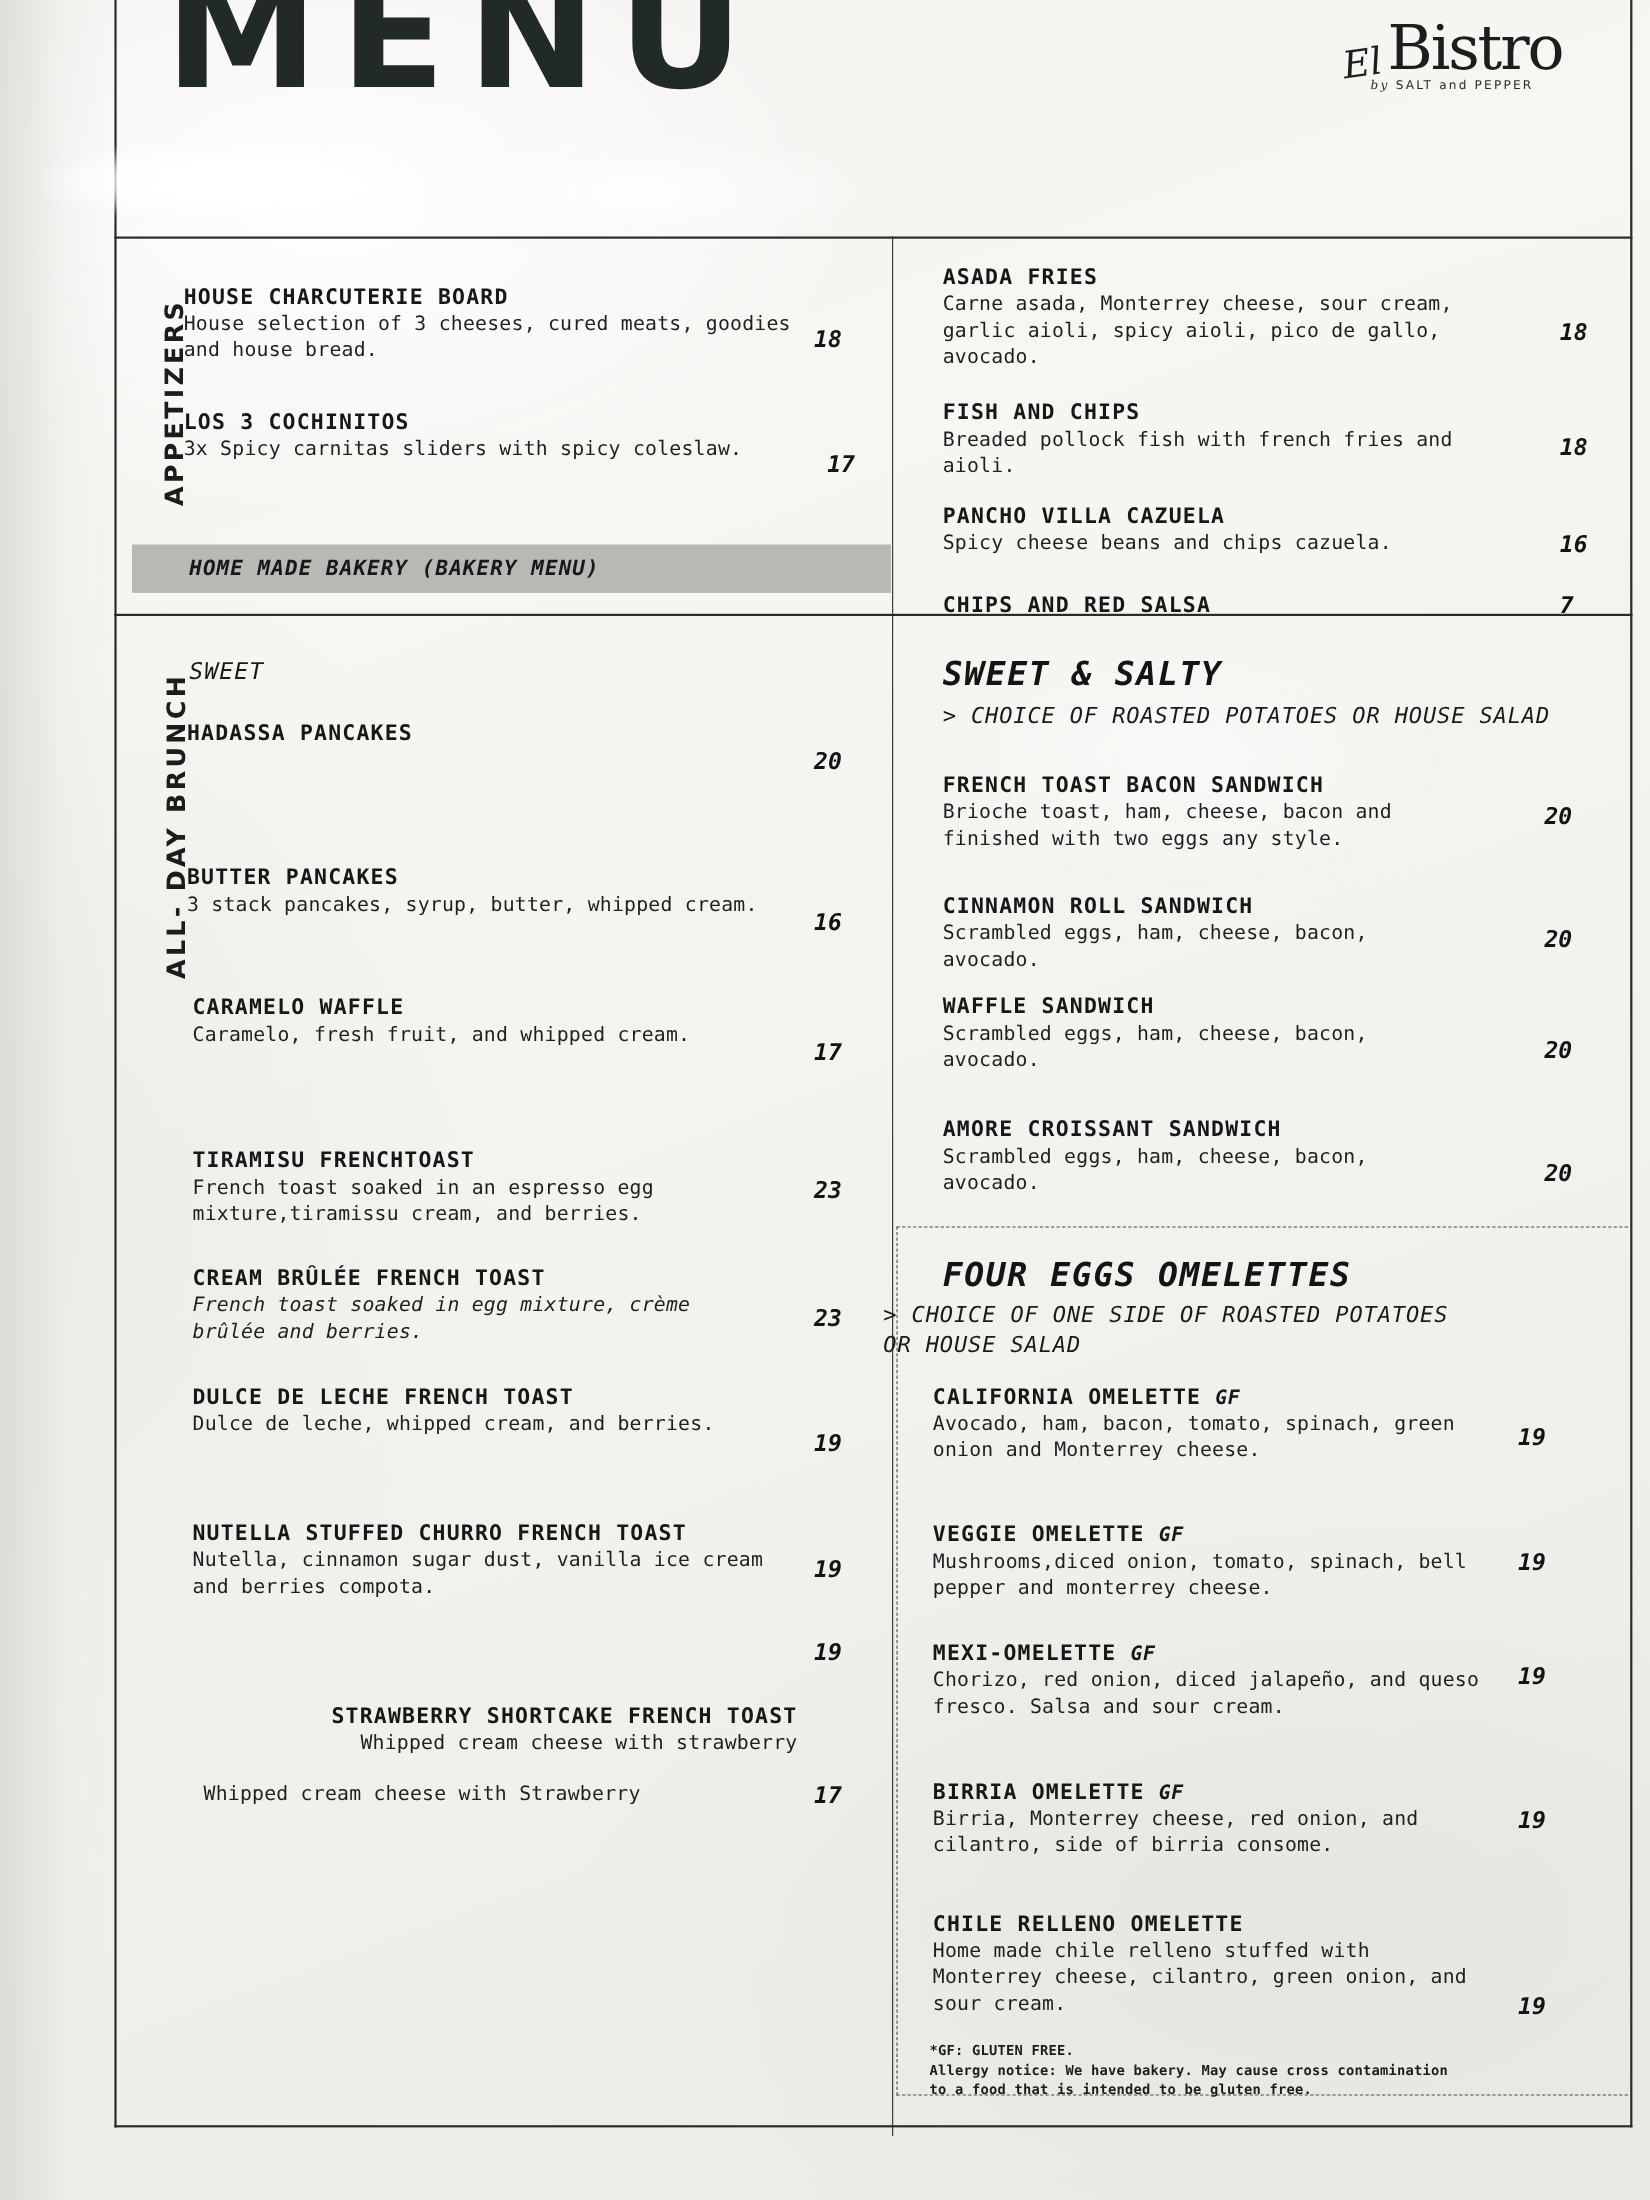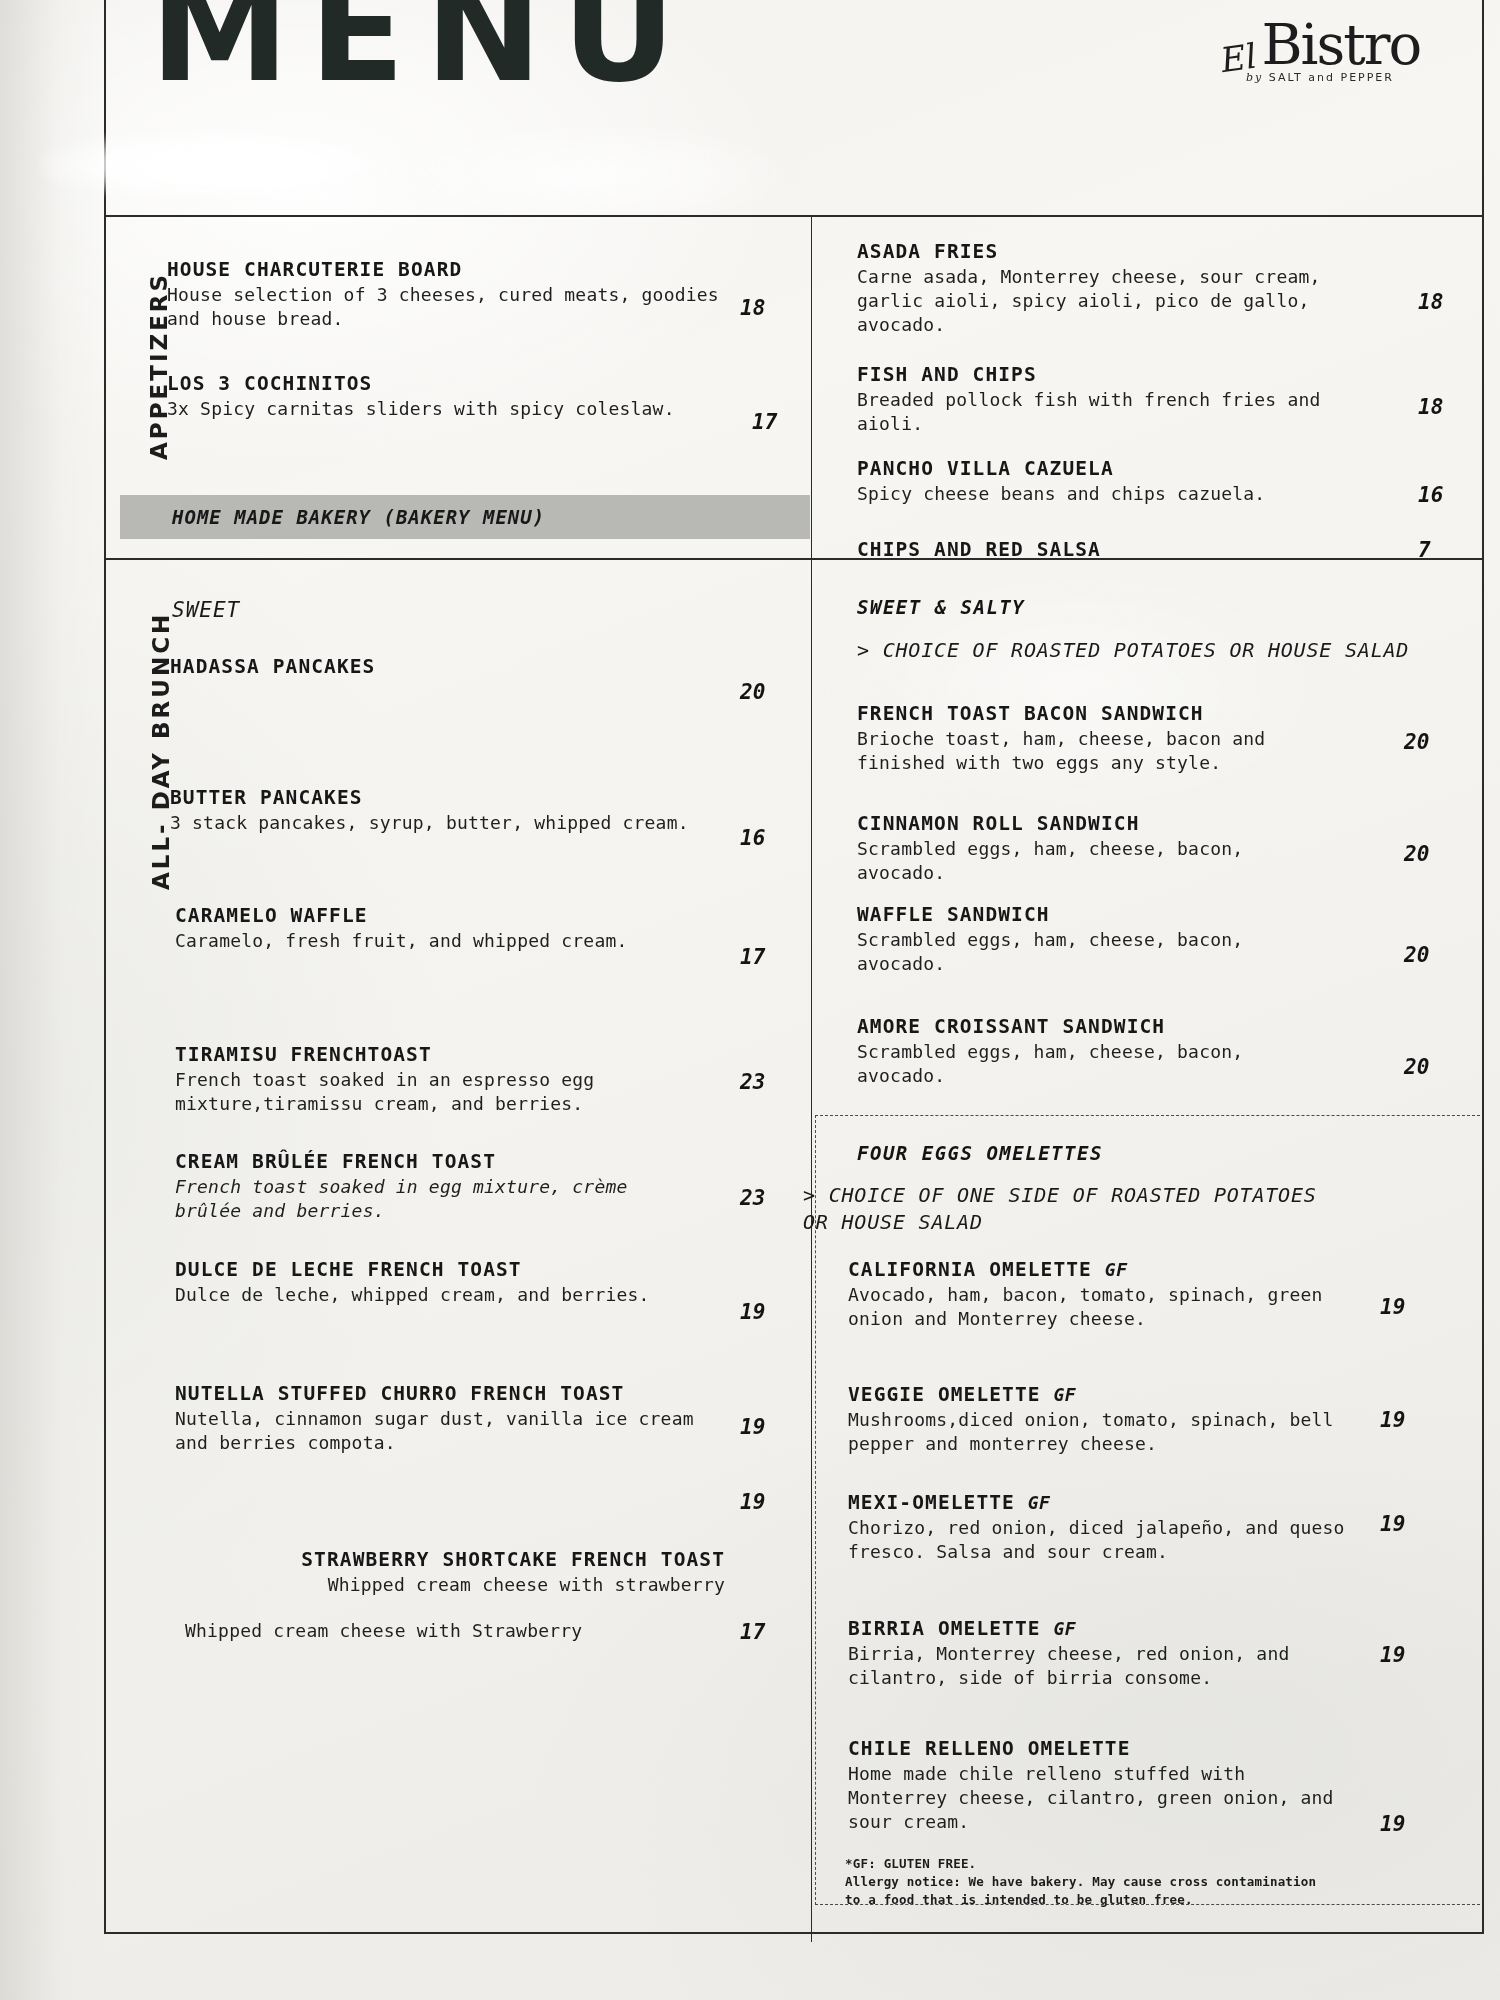--- a/index.html
+++ b/index.html
@@ -199,21 +199,21 @@
     font-style: italic;
     font-size: 21px;
     letter-spacing: 1px;
     color: #1a1a1a;
   }
   .bighead-ital {
     position: absolute;
     font-family: "DejaVu Sans Mono", monospace;
     font-style: italic;
     font-weight: bold;
-    font-size: 19px;
+    font-size: 30px;
     letter-spacing: 1.5px;
     color: #141414;
   }
   .choice-note {
     position: absolute;
     font-family: "DejaVu Sans Mono", monospace;
     font-style: italic;
     font-size: 20px;
     letter-spacing: 0.8px;
     color: #1a1a1a;

